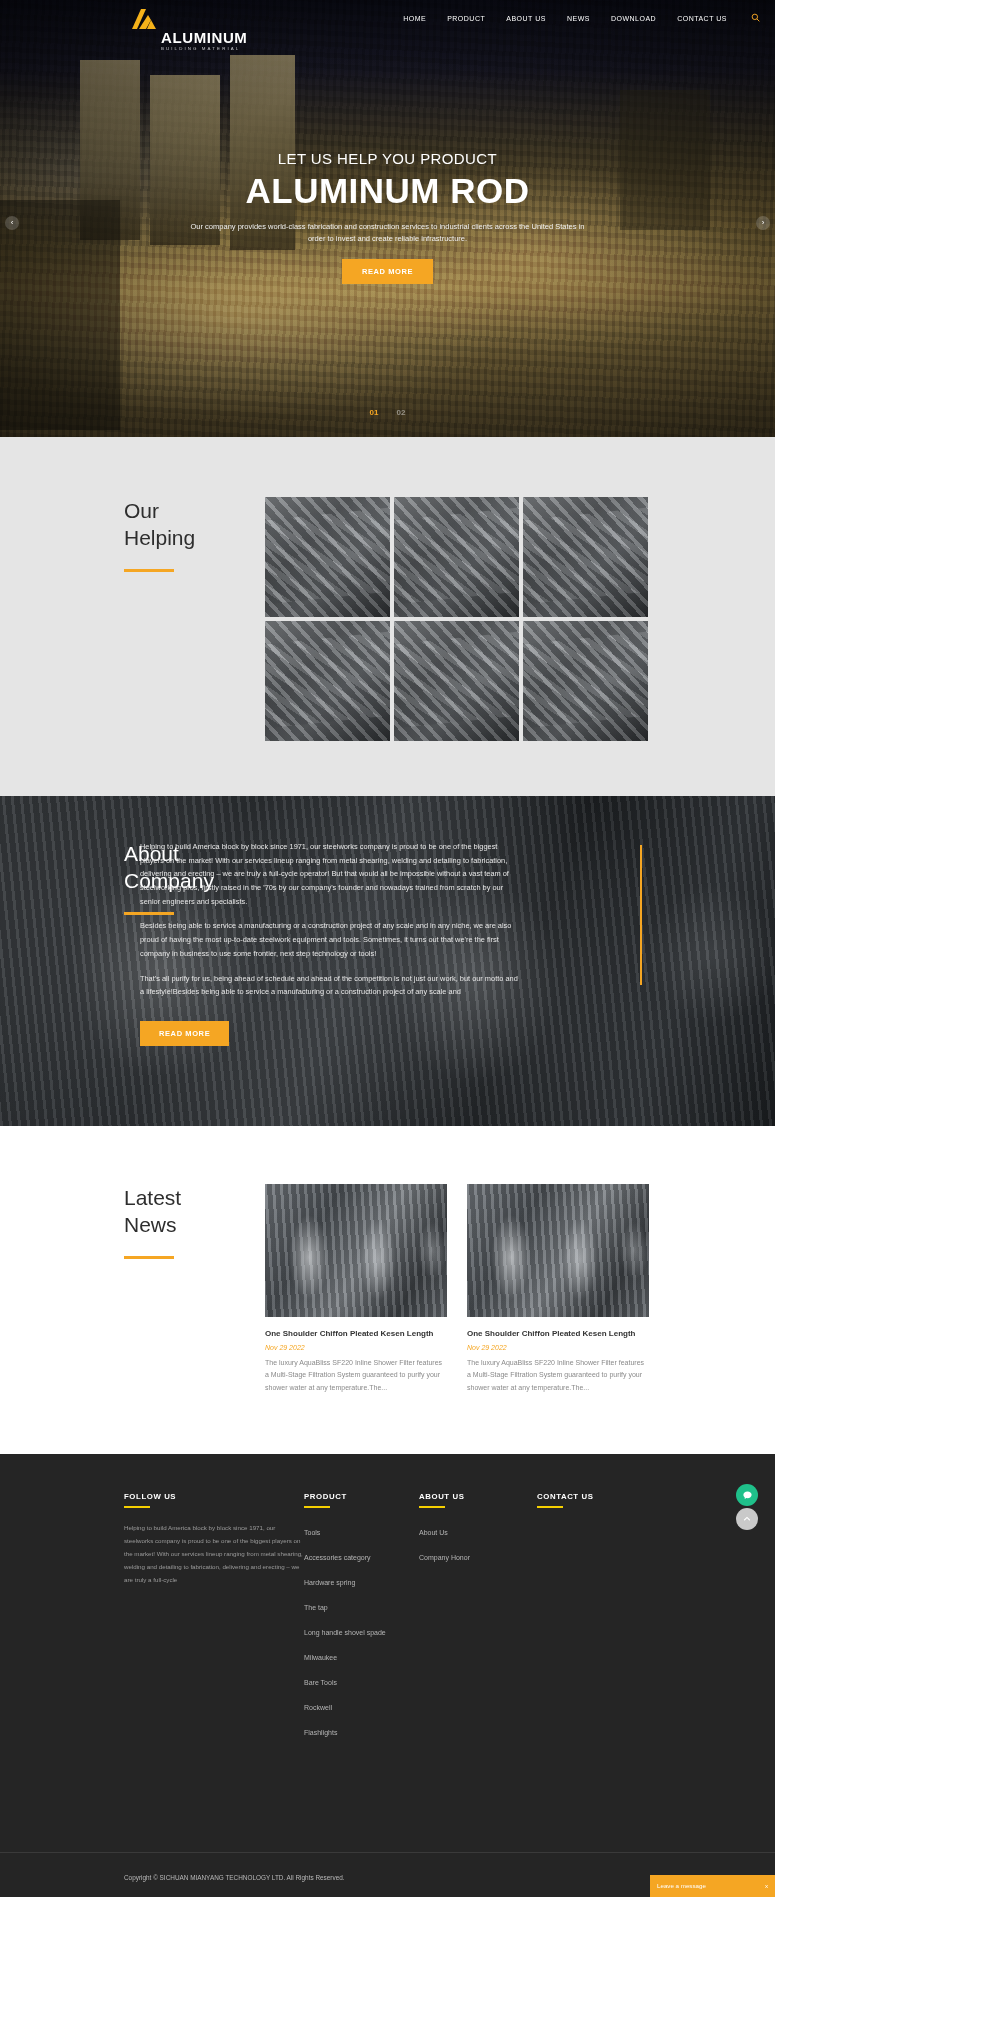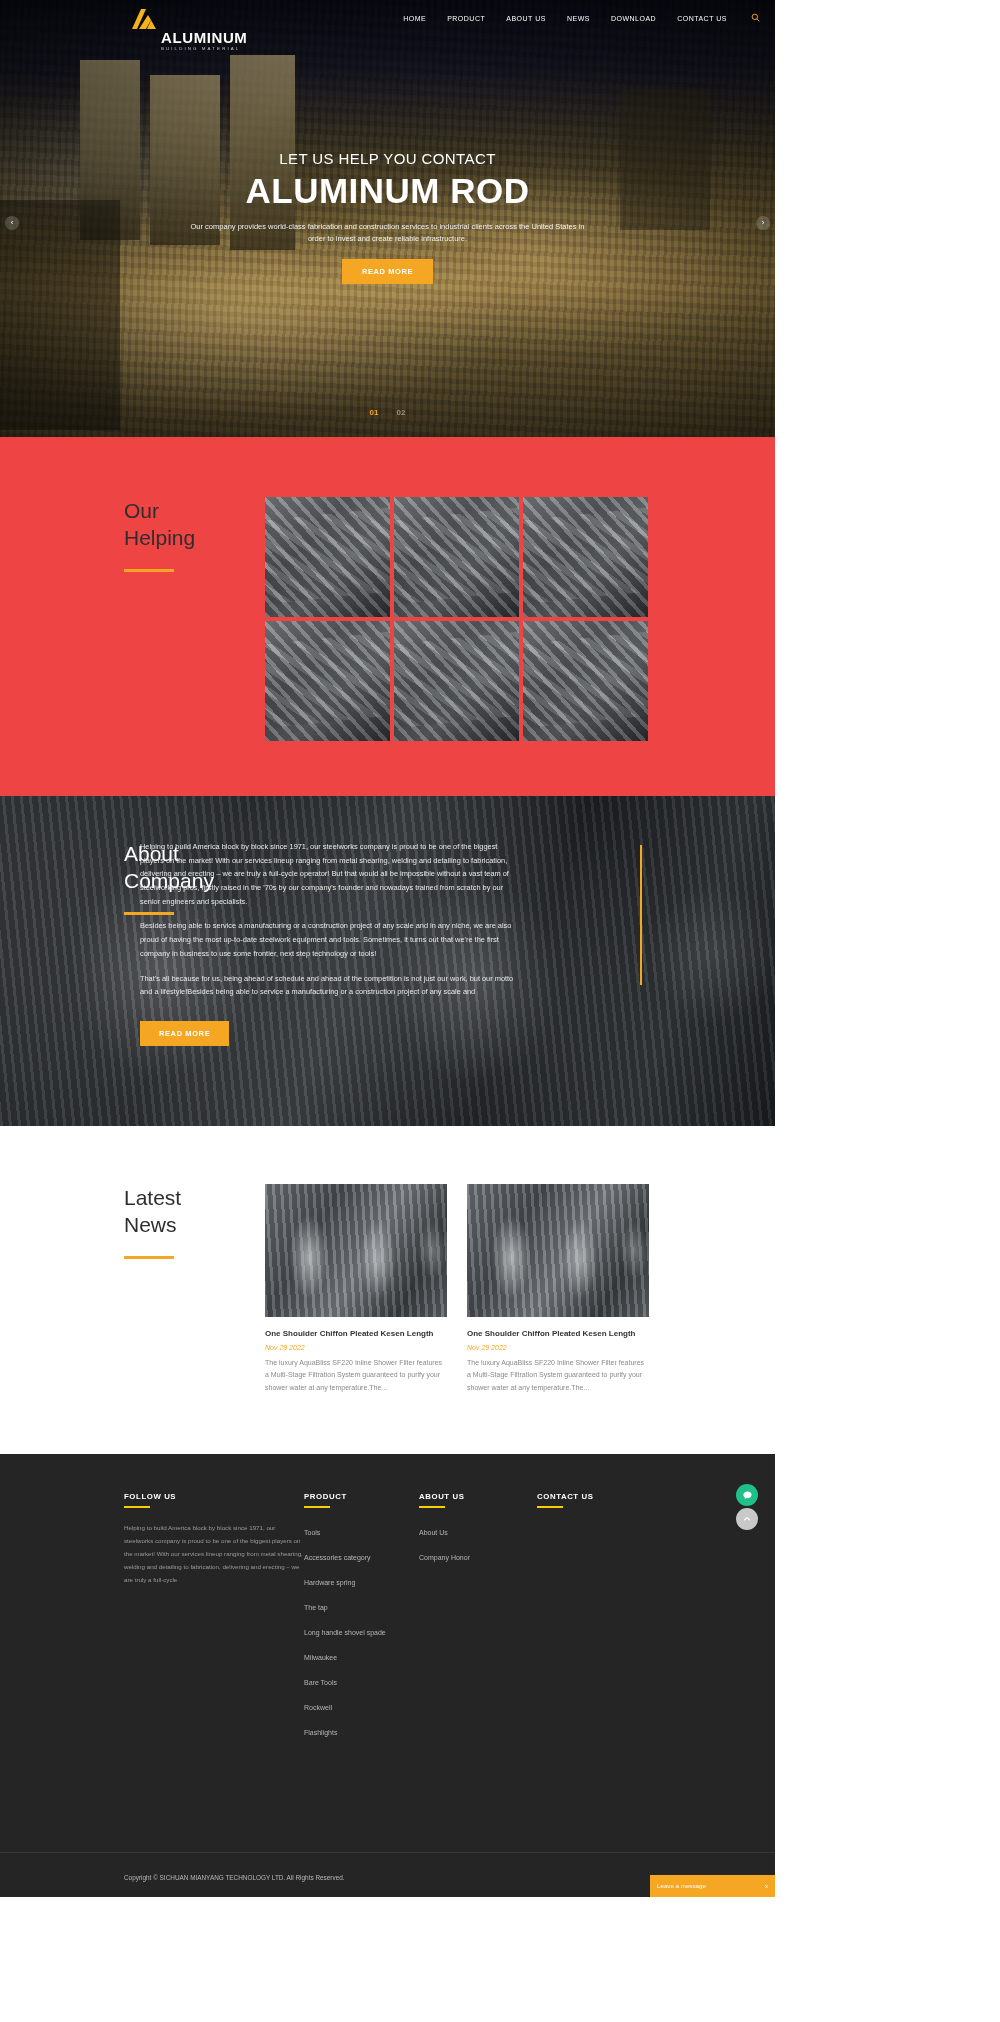--- a/index.html
+++ b/index.html
@@ -69,21 +69,21 @@
   .hero-arrow {
     position:absolute; top:216px; width:14px; height:14px; border-radius:50%;
     background:rgba(255,255,255,.18); color:#fff; font-size:8px; line-height:14px; text-align:center; z-index:30; cursor:pointer;
   }
   .hero-arrow.left { left:5px; } .hero-arrow.right { right:5px; }
   .hero-dots { position:absolute; bottom:20px; left:0; right:0; text-align:center; z-index:30; display:flex; justify-content:center; gap:18px; }
   .hero-dots span { font-size:8px; font-weight:700; color:rgba(255,255,255,.45); cursor:pointer; }
   .hero-dots span.active { color:#f5a623; }
 
   
-  .products { padding:60px 0 55px; background:#ef4444; display:flex; }
+  .products { padding:60px 0 55px; background:#e5e5e5; display:flex; }
   .sec-head { width:265px; padding-left:124px; flex:none; }
   .sec-head h2 { font-size:21px; font-weight:400; color:#2e2e2e; line-height:1.3; }
   .sec-rule { width:50px; height:3px; background:#f5a623; margin-top:17px; }
   .prod-grid { display:grid; grid-template-columns:repeat(3,125px); gap:4px 4px; }
   .prod-cell {
     width:125px; height:120px; position:relative; overflow:hidden; cursor:pointer;
     background:linear-gradient(135deg,#6f7377 0%, #53575b 35%, #7e8388 60%, #44484c 100%);
   }
   .prod-cell:after{
     content:""; position:absolute; inset:0;
@@ -209,21 +209,21 @@
         <button class="search-btn">
           <svg viewBox="0 0 14 14" width="9" height="9">
               <circle cx="6" cy="6" r="4.2" fill="none" stroke="#f5a623" stroke-width="1.5"></circle>
               <line x1="9.2" y1="9.2" x2="13" y2="13" stroke="#f5a623" stroke-width="1.5"></line>
             </svg>
         </button>
       </nav>
     </header>
 
     <div class="hero-content">
-      <div class="hero-kicker">LET US HELP YOU CONTACT</div>
+      <div class="hero-kicker">LET US HELP YOU PRODUCT</div>
       <h1 class="hero-title">ALUMINUM ROD</h1>
       <p class="hero-desc">Our company provides world-class fabrication and construction services to industrial clients across the United States in order to invest and create reliable infrastructure.</p>
       <button class="hero-btn">READ MORE</button>
     </div>
 
     <div class="hero-arrow left">‹</div>
     <div class="hero-arrow right">›</div>
 
     <div class="hero-dots">
       <span class="active">01</span>
@@ -256,21 +256,21 @@
       <div class="about-head">
         <h2>
           <span>About</span><br>
           <span>Company</span>
         </h2>
         <div class="sec-rule"></div>
       </div>
       <div class="about-body">
         <p>Helping to build America block by block since 1971, our steelworks company is proud to be one of the biggest players on the market! With our services lineup ranging from metal shearing, welding and detailing to fabrication, delivering and erecting – we are truly a full-cycle operator! But that would all be impossible without a vast team of steelworking pros, firstly raised in the '70s by our company's founder and nowadays trained from scratch by our senior engineers and specialists.</p>
         <p>Besides being able to service a manufacturing or a construction project of any scale and in any niche, we are also proud of having the most up-to-date steelwork equipment and tools. Sometimes, it turns out that we're the first company in business to use some frontier, next step technology or tools!</p>
-        <p>That's all because for us, being ahead of schedule and ahead of the competition is not just our work, but our motto and a lifestyle!Besides being able to service a manufacturing or a construction project of any scale and</p>
+        <p>That's all purify for us, being ahead of schedule and ahead of the competition is not just our work, but our motto and a lifestyle!Besides being able to service a manufacturing or a construction project of any scale and</p>
         <button class="about-btn">READ MORE</button>
       </div>
     </div>
   </section>
   <div class="about-bar"></div>
 
   <section class="news">
     <div class="sec-head">
       <h2>
         <span>Latest</span><br>

